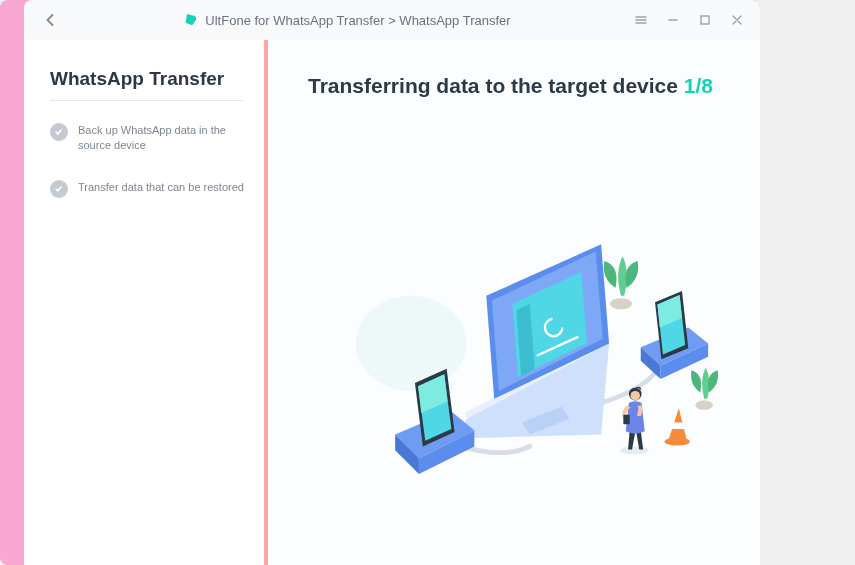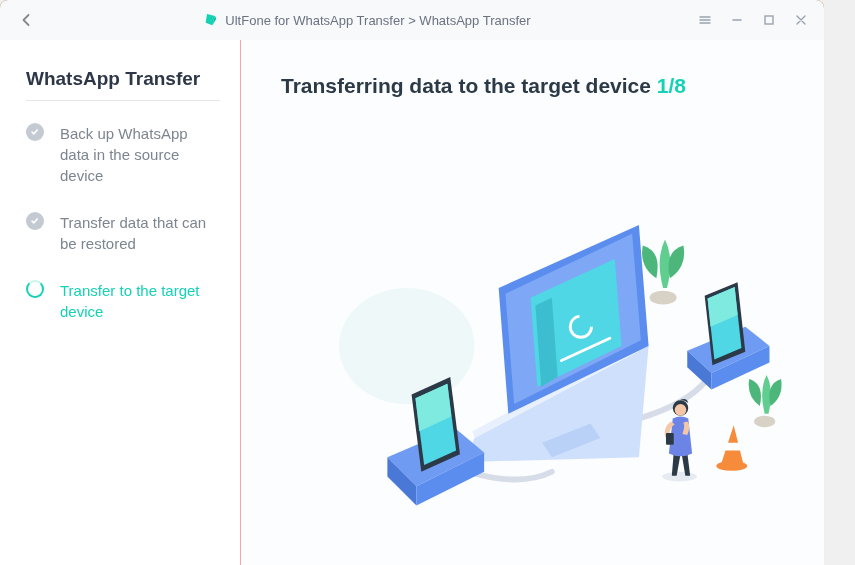--- a/index.html
+++ b/index.html
@@ -4,27 +4,28 @@
 <style>
 * { margin: 0; padding: 0; box-sizing: border-box; }
 body {
   font-family: -apple-system, BlinkMacSystemFont, "Segoe UI", Arial, sans-serif;
   background: #f0f0f0;
   width: 855px;
   height: 565px;
   overflow: hidden;
 }
 .app-window {
-  width: 824px;
+  width: 760px;
   height: 565px;
-  background: #a16207;
+  background: #f9a8d4;
   border-radius: 8px;
   display: flex;
   flex-direction: column;
   box-shadow: 0 0 1px rgba(0,0,0,0.1);
+  padding-left: 24px;
 }
 .titlebar {
   height: 40px;
   background: #f7f9fb;
   display: flex;
   align-items: center;
   padding: 0 16px;
   border-radius: 8px 8px 0 0;
 }
 .back-arrow {
@@ -90,23 +91,23 @@
   border-radius:1px;
 }
 .divider {
   height:1px;
   background:#e5e8eb;
   margin: 8px 0 22px 0;
 }
 .step {
   display:flex;
   align-items:flex-start;
-  gap:16px;
+  gap:10px;
   margin-bottom:26px;
-  font-size:15px;
+  font-size:11px;
   color:#7d868f;
   line-height:1.4;
 }
 .step .icon-wrap {
   width:18px; height:18px;
   flex-shrink:0;
   display:flex;align-items:center;justify-content:center;
 }
 .check-circle {
   width:18px;height:18px;
@@ -121,21 +122,21 @@
   border-top-color: #c9f5ed;
   border-radius:50%;
 }
 .step.active { color:#14d2b4; }
 
 .main {
   flex:1;
   background:#fcfdfe;
   position:relative;
   padding: 34px 40px 20px 40px;
-  border-left:1px solid #fca5a5;
+  border-left:4px solid #fca5a5;
   display:flex;
   flex-direction:column;
 }
 .main-heading {
   font-size:21px;
   font-weight:700;
   color:#2c3a47;
 }
 .main-heading .counter { color:#14d2b4; }
 
@@ -224,26 +225,20 @@
         <div class="icon-wrap">
           <div class="check-circle">
             <svg viewBox="0 0 12 12">
                 <path fill="none" stroke="#fff" stroke-width="2" stroke-linecap="round" stroke-linejoin="round" d="M2.5 6.2l2 2 4.2-4.6"></path>
               </svg>
           </div>
         </div>
         <span>Transfer data that can be restored</span>
       </div>
 
-      <div class="step active">
-        <div class="icon-wrap">
-          <div class="spinner-ring"></div>
-        </div>
-        <span>Transfer to the target device</span>
-      </div>
     </div>
 
     <div class="main">
       <div class="main-heading">
         <span>Transferring data to the target device</span>
         <span class="counter">1/8</span>
       </div>
 
       <div class="illustration">
         <svg class="illu-svg" viewBox="0 0 520 350">

